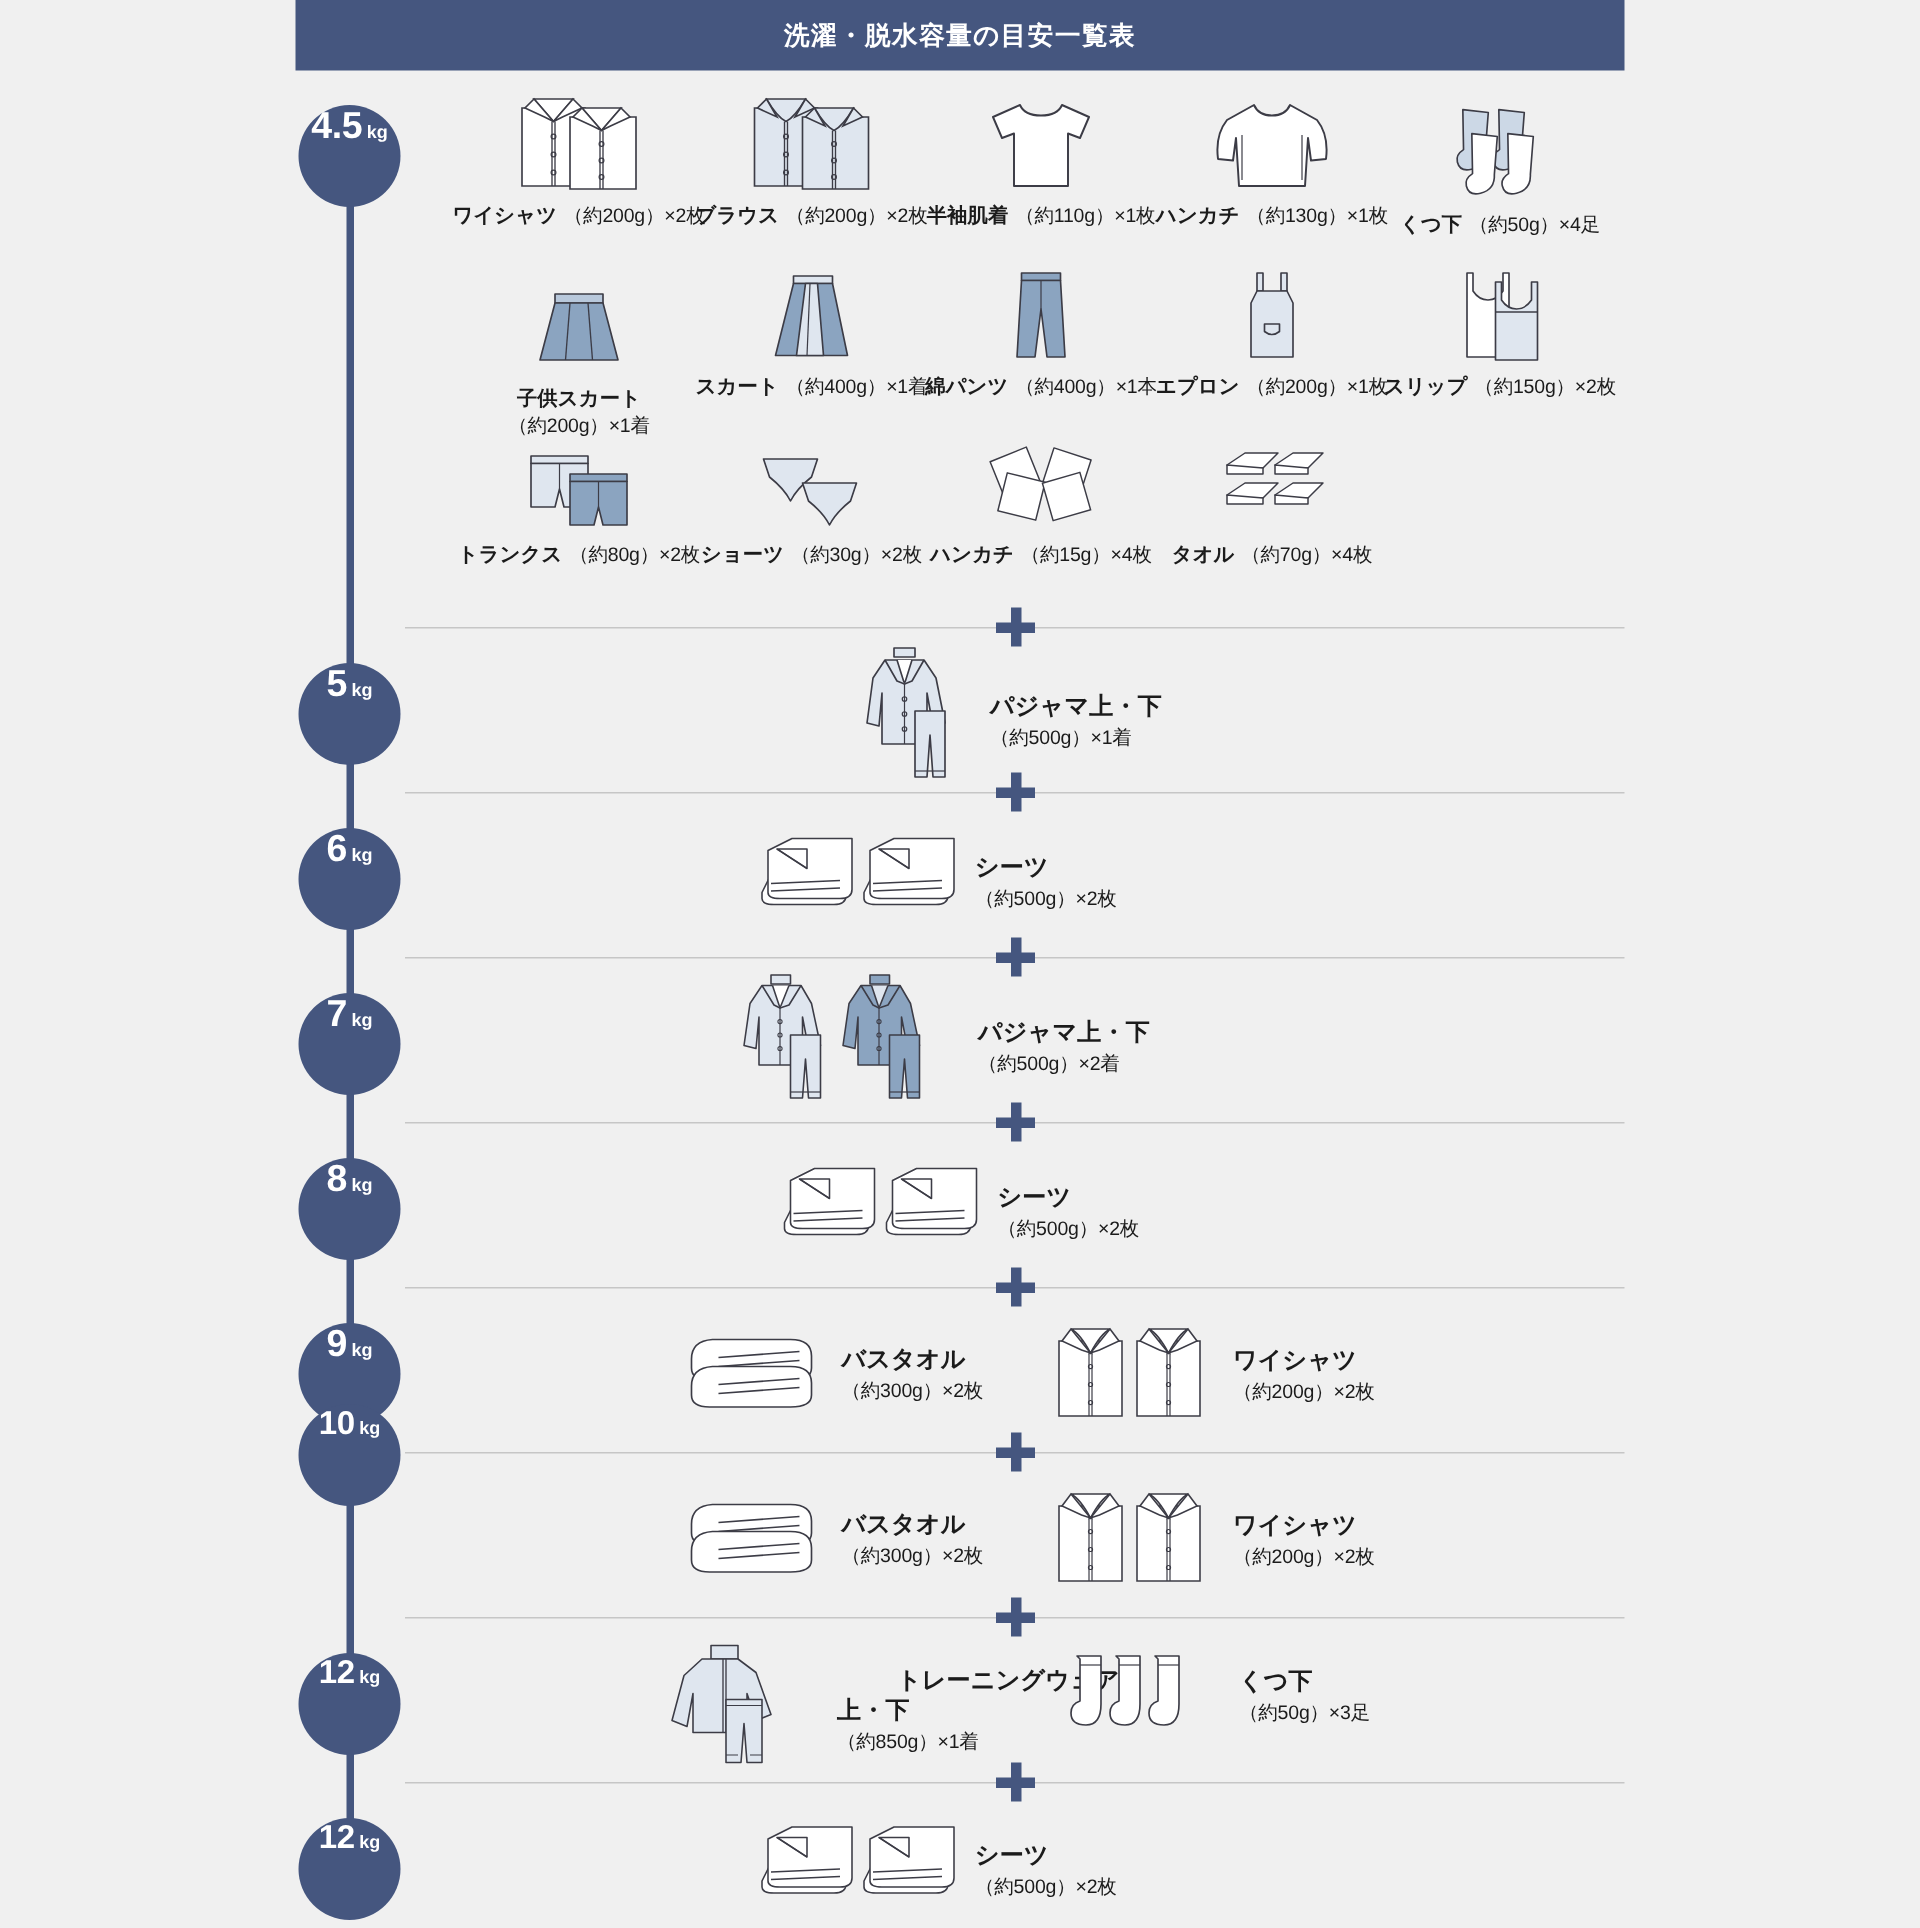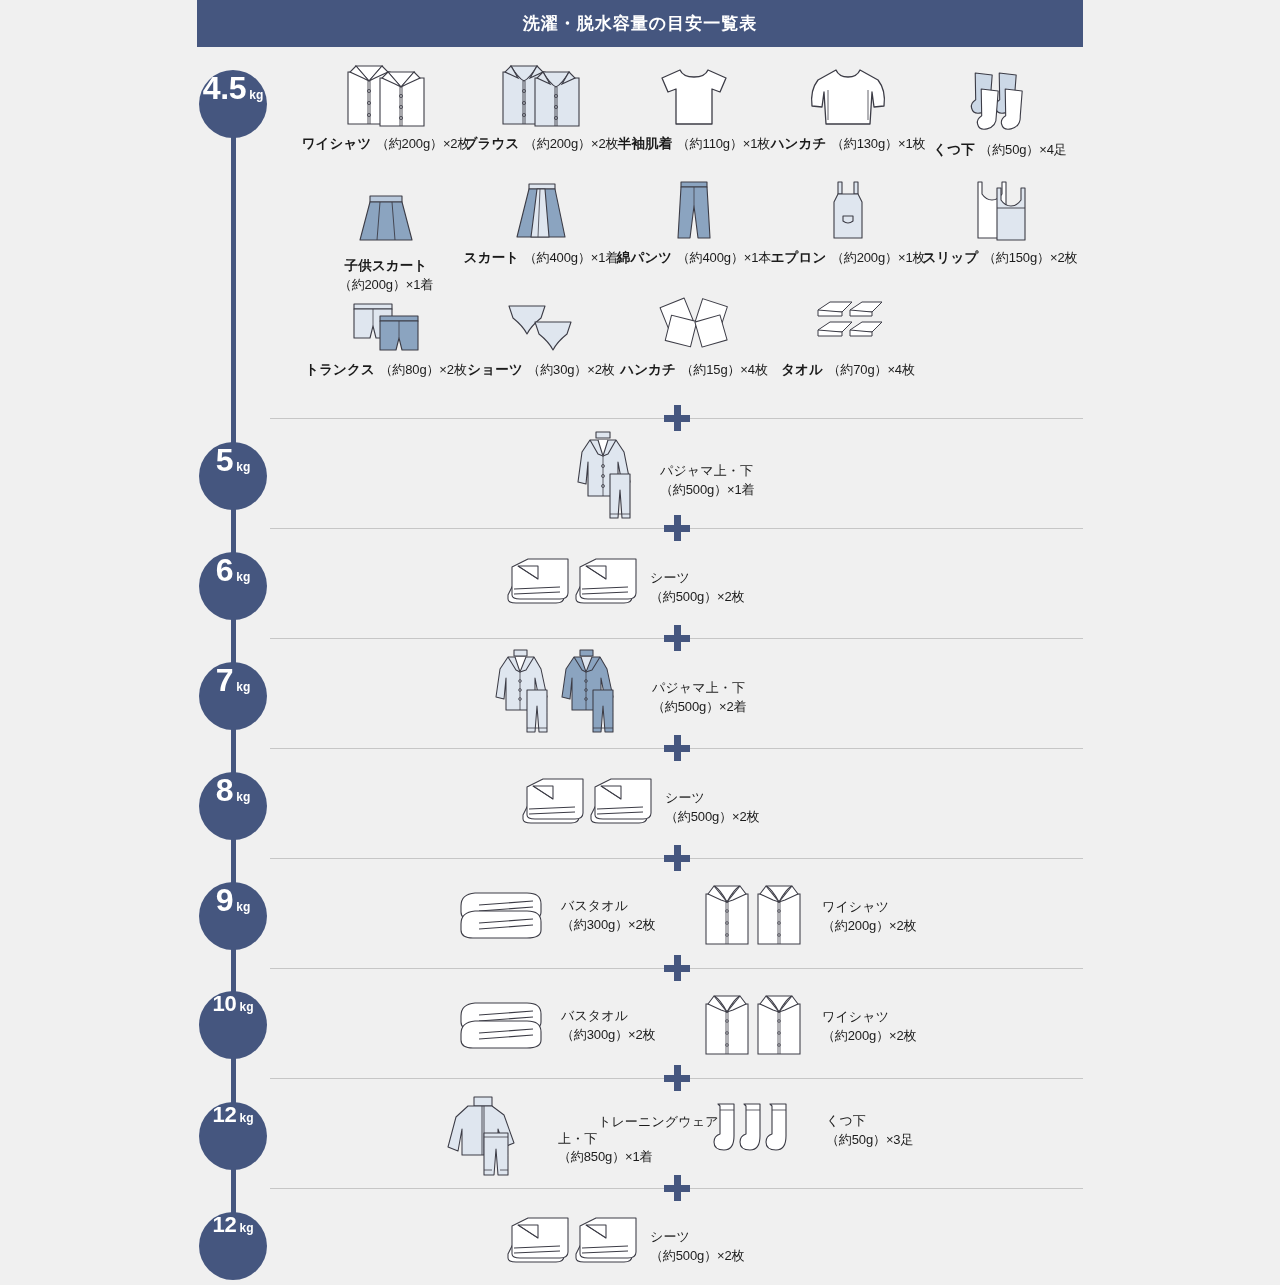--- a/index.html
+++ b/index.html
@@ -29,21 +29,21 @@
   }
 
   
   .badge {
     position: absolute;
     width: 68px; height: 68px; border-radius: 50%;
     background: #45567f; color: #fff;
     display: flex; align-items: baseline; justify-content: center;
     z-index: 5;
   }
-  .badge .num { font-size: 32px; font-weight: bold; letter-spacing: -.01em; }
+  .badge .num { font-size: 25px; font-weight: bold; letter-spacing: -.01em; }
   .badge .unit { font-size: 12px; font-weight: bold; margin-left: 3px; }
   .badge.small .num { font-size: 22px; }
 
   
   .divider {
     position: absolute; left: 270px; width: 813px; height: 1px;
     background: #c6c6c6;
   }
   .plus {
     position: absolute; z-index: 4;
@@ -64,21 +64,21 @@
   }
   .cell .wt {
     font-size: 13px; color: #1b1b1b; letter-spacing: -.01em;
     margin-top: 1px; white-space: nowrap;
   }
 
   
   .srow { position: absolute; display: flex; align-items: center; }
   .srow .txt { margin-left: 10px; }
   .srow .nm {
-    font-size: 13px; font-weight: normal; color: #1b1b1b; white-space: nowrap;
+    font-size: 16px; font-weight: bold; color: #1b1b1b; white-space: nowrap;
     letter-spacing: .01em; line-height: 1.25;
   }
   .srow .wt {
     font-size: 13px; color: #1b1b1b; white-space: nowrap;
     letter-spacing: -.01em; line-height: 1.3; margin-top: 2px;
   }
 </style>
 </head>
 <body>
 
@@ -107,21 +107,21 @@
     <span class="unit">kg</span>
   </div>
   <div class="badge" style="left:199px; top:772px;">
     <span class="num">8</span>
     <span class="unit">kg</span>
   </div>
   <div class="badge" style="left:199px; top:882px;">
     <span class="num">9</span>
     <span class="unit">kg</span>
   </div>
-  <div class="badge small" style="left:199px; top:991px;">
+  <div class="badge small" style="left:199px; top:936px;">
     <span class="num">10</span>
     <span class="unit">kg</span>
   </div>
   <div class="badge small" style="left:199px; top:1102px;">
     <span class="num">12</span>
     <span class="unit">kg</span>
   </div>
   <div class="badge small" style="left:199px; top:1212px;">
     <span class="num">12</span>
     <span class="unit">kg</span>

